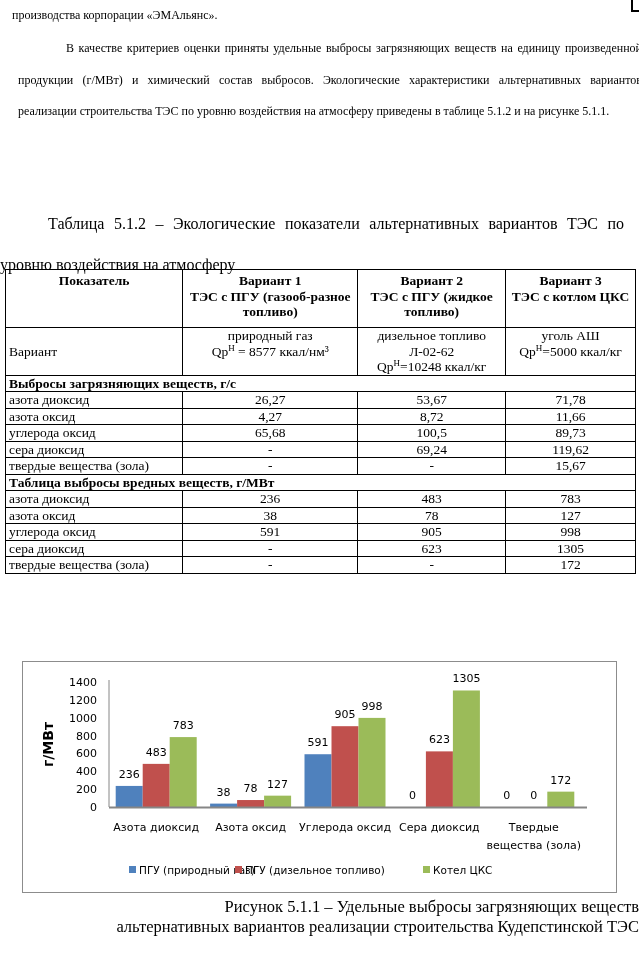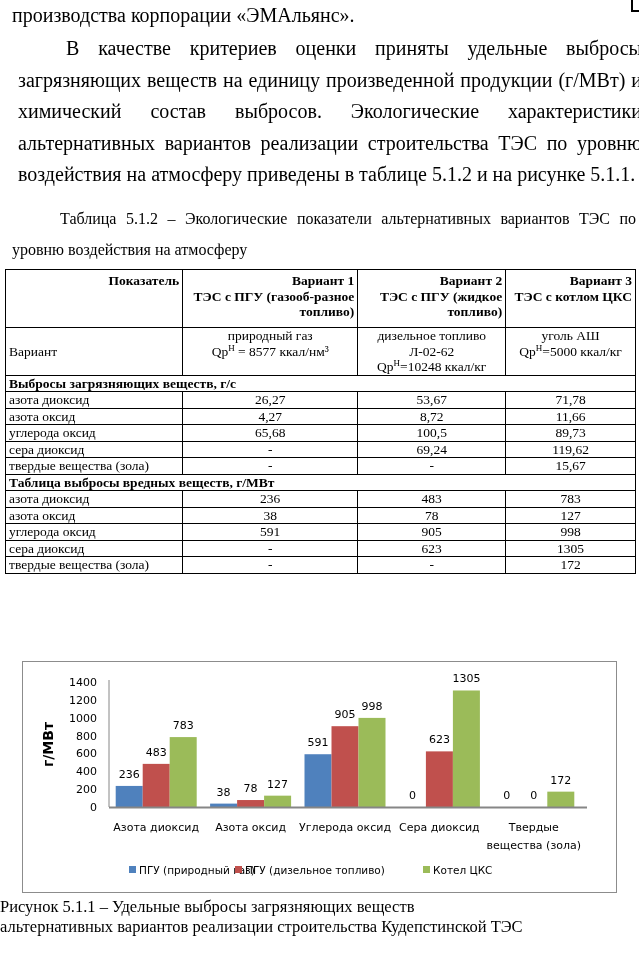--- a/index.html
+++ b/index.html
@@ -1,39 +1,39 @@
 <!DOCTYPE html>
 <html><head>
 <meta charset="utf-8">
 <style>
   html, body { margin: 0; padding: 0; background: #ffffff; }
   body { width: 639px; height: 962px; position: relative; overflow: hidden;
          font-family: "Liberation Serif", serif; color: #000; }
   .corner-mark { position: absolute; right: 0; top: 0; width: 6px; height: 10px;
          border-left: 2px solid #000; border-bottom: 2px solid #000; }
-  .para { position: absolute; left: 12px; width: 624px; font-size: 20px; line-height: 31.5px;
+  .para { position: absolute; left: 12px; width: 624px; font-size: 12px; line-height: 31.5px;
           text-align: justify; margin: 0; }
   .p1 { top: 0px; }
   .p2 { top: 33px; text-indent: 48px; margin-left: 6px; }
-  .caption-t { position: absolute; left: 12px; top: 203px; width: 624px; font-size: 16px;
-               line-height: 31px; text-align: justify; text-indent: 48px; margin: 0; }
+  .caption-t { position: absolute; left: 0; top: 203px; width: 624px; font-size: 16px;
+               line-height: 41px; text-align: justify; text-indent: 48px; margin: 0; }
   table.data { position: absolute; left: 5px; top: 269px; width: 631px; border-collapse: collapse;
                font-size: 13.5px; line-height: 15.5px; }
   table.data td, table.data th { border: 1.5px solid #000; padding: 0 3px; vertical-align: top; }
-  table.data th { font-weight: bold; text-align: right; padding-top: 3px; }
+  table.data th { font-weight: bold; text-align: center; padding-top: 3px; }
   table.data td.c { text-align: center; }
   table.data td.l { text-align: left; }
   table.data tr.section td { font-weight: bold; }
   .col0 { width: 172px; } .col1 { width: 170px; } .col2 { width: 142px; } .col3 { width: 124px; }
   sup { font-size: 9px; vertical-align: 5px; line-height: 0; }
   .chart-box { position: absolute; left: 22px; top: 661px; width: 593px; height: 230px;
                border: 1px solid #8c8c8c; background: #fff; }
   .chart-box svg { position: absolute; left: 0; top: 0; }
   .chart-svg text { font-family: "DejaVu Sans", sans-serif; }
-  .fig-caption { position: absolute; left: 0; top: 897px; width: 639px; text-align: left;
+  .fig-caption { position: absolute; left: 0; top: 897px; width: 639px; text-align: right;
                  font-size: 16.5px; line-height: 20px; }
 </style>
 </head>
 <body>
 
 <div class="corner-mark"></div>
 
 <p class="para p1">производства корпорации «ЭМАльянс».</p>
 <p class="para p2">В качестве критериев оценки приняты удельные выбросы загрязняющих веществ на единицу произведенной продукции (г/МВт) и химический состав выбросов. Экологические характеристики альтернативных вариантов реализации строительства ТЭС по уровню воздействия на атмосферу приведены в таблице 5.1.2 и на рисунке 5.1.1.</p>
 

